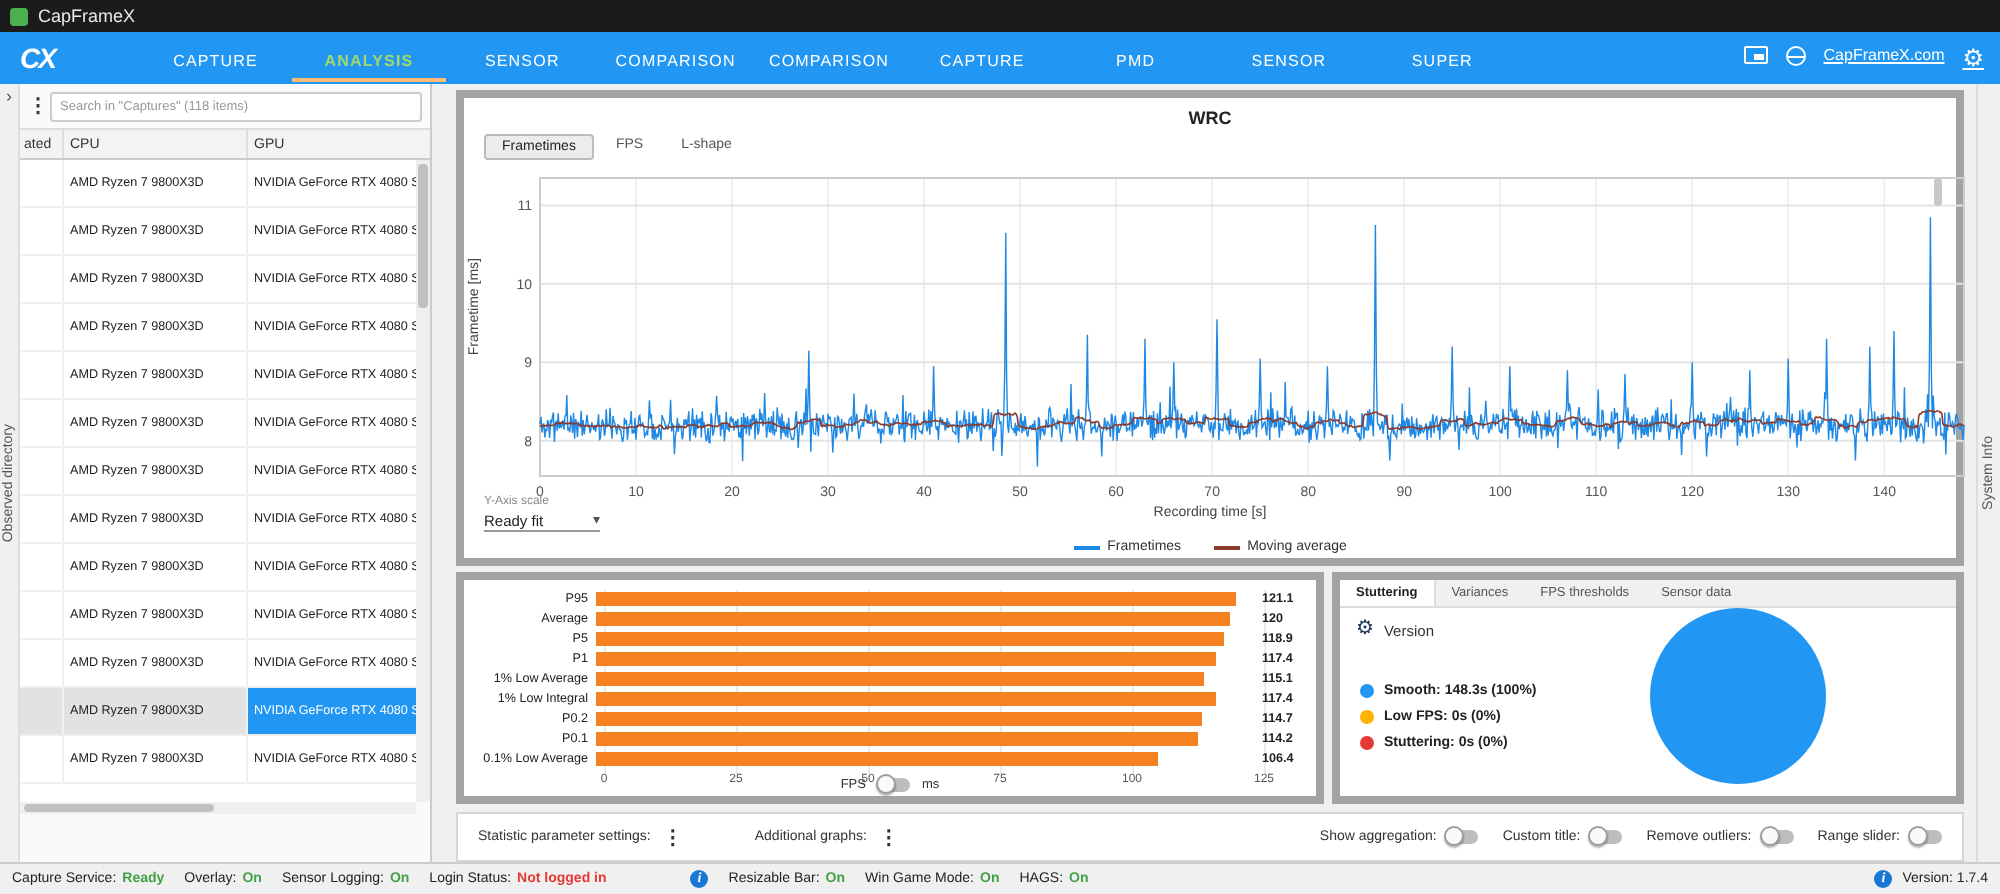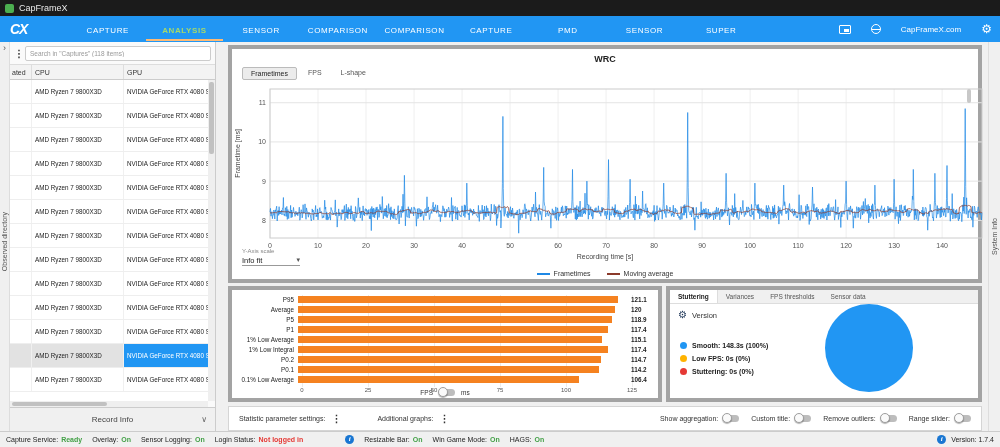--- a/index.html
+++ b/index.html
@@ -13,21 +13,21 @@
   .titlebar{position:absolute;top:0;left:0;width:100%;height:16px;background:#1b1b1b;display:flex;align-items:center;gap:5px;padding-left:5px;}
   .app-icon{width:9px;height:9px;background:#4CAF50;border-radius:2px;}
   .titlebar-text{color:#e8e8e8;font-size:9px;}
 
   
   .navbar{position:absolute;top:16px;left:0;width:100%;height:26px;background:#2196F3;display:flex;align-items:center;color:#fff;}
   .logo{font-size:14px;font-weight:bold;font-style:italic;margin-left:10px;letter-spacing:-1px;}
   .nav-tabs{display:flex;margin-left:42px;width:690px;}
   .nav-tab{flex:1;text-align:center;font-size:8px;letter-spacing:.6px;padding:8px 0 6px;color:#fff;}
   .nav-tab.active{color:#A5D86A;font-weight:bold;border-bottom:2px solid #fdba74;padding-bottom:4px;}
-  .nav-right{margin-left:auto;margin-right:8px;display:flex;align-items:center;gap:20px;}
+  .nav-right{margin-left:auto;margin-right:8px;display:flex;gap:9px;text-decoration:underline;}
   .overlay-icon{width:12px;height:9px;border:1px solid #fff;border-radius:1px;position:relative;}
   .overlay-icon::after{content:"";position:absolute;right:1px;bottom:1px;width:5px;height:3px;background:#fff;}
   .globe-icon{width:10px;height:10px;border:1px solid #fff;border-radius:50%;position:relative;}
   .globe-icon::after{content:"";position:absolute;left:0;right:0;top:4px;border-top:1px solid #fff;}
   .site-link{font-size:8px;color:#fff;text-decoration:none;}
   .gear{font-size:12px;color:#fff;line-height:1;}
 
   
   .content{position:absolute;top:42px;left:0;width:1000px;height:389px;}
 
@@ -237,24 +237,20 @@
             <div class="cell-cpu">AMD Ryzen 7 9800X3D</div>
             <div class="cell-gpu">NVIDIA GeForce RTX 4080 SUPER</div>
           </div>
         </div>
       <div class="vscroll">
           <div class="thumb"></div>
         </div>
       <div class="hscroll">
           <div class="thumb"></div>
         </div>
-      <div class="record-info">
-        <span>Record Info</span>
-        <span class="chev">∨</span>
-      </div>
     </div>
 
     <div class="main">
 
       <div class="card chart-card">
         <div class="chart-title">WRC</div>
         <div class="chart-tabs">
             <div class="chart-tab active">Frametimes</div>
             <div class="chart-tab">FPS</div>
             <div class="chart-tab">L-shape</div>
@@ -301,21 +297,21 @@
             <text x="650.1402562373567" y="163" text-anchor="middle" font-size="7" fill="#555">130</text>
             <text x="698.1510451786918" y="163" text-anchor="middle" font-size="7" fill="#555">140</text>
             <polyline points="26.0,127.1 26.5,123.4 27.0,131.2 27.4,128.2 27.9,126.7 28.4,133.7 28.9,129.7 29.4,130.1 29.8,125.0 30.3,126.7 30.8,134.0 31.3,124.9 31.8,126.7 32.2,123.5 32.7,121.2 33.2,136.0 33.7,127.3 34.2,125.3 34.6,130.4 35.1,121.7 35.6,129.2 36.1,126.1 36.6,128.9 37.0,127.5 37.5,125.1 38.0,129.9 38.5,123.0 39.0,122.8 39.4,112.5 39.9,130.2 40.4,129.2 40.9,131.1 41.4,122.7 41.8,125.6 42.3,131.5 42.8,121.4 43.3,134.4 43.8,124.5 44.2,126.2 44.7,133.6 45.2,126.4 45.7,127.2 46.2,128.1 46.6,120.4 47.1,132.8 47.6,125.0 48.1,132.2 48.6,127.8 49.0,126.7 49.5,122.4 50.0,127.2 50.5,127.6 51.0,131.4 51.4,130.0 51.9,126.2 52.4,127.9 52.9,129.9 53.4,127.5 53.8,130.8 54.3,127.6 54.8,127.4 55.3,122.2 55.8,135.2 56.2,133.8 56.7,127.7 57.2,124.7 57.7,126.7 58.2,132.9 58.6,131.0 59.1,119.7 59.6,128.2 60.1,127.3 60.6,127.4 61.0,118.9 61.5,128.5 62.0,134.3 62.5,122.9 63.0,126.0 63.4,126.5 63.9,129.2 64.4,132.2 64.9,127.1 65.4,128.3 65.8,129.7 66.3,129.6 66.8,133.5 67.3,135.9 67.8,133.4 68.2,123.9 68.7,127.0 69.2,125.1 69.7,134.9 70.2,129.6 70.7,127.1 71.1,126.6 71.6,120.5 72.1,131.8 72.6,129.8 73.1,131.7 73.5,123.9 74.0,134.9 74.5,127.9 75.0,128.1 75.5,123.1 75.9,122.6 76.4,128.1 76.9,127.5 77.4,126.5 77.9,128.8 78.3,133.2 78.8,132.2 79.3,130.8 79.8,132.7 80.3,124.5 80.7,115.2 81.2,124.3 81.7,122.0 82.2,134.5 82.7,126.9 83.1,135.1 83.6,129.7 84.1,134.7 84.6,132.4 85.1,133.1 85.5,128.6 86.0,131.3 86.5,135.1 87.0,122.5 87.5,124.4 87.9,124.9 88.4,126.6 88.9,129.1 89.4,128.1 89.9,129.8 90.3,127.2 90.8,126.0 91.3,114.9 91.8,130.8 92.3,127.2 92.7,127.9 93.2,142.1 93.7,133.5 94.2,130.2 94.7,123.9 95.1,131.0 95.6,127.4 96.1,128.4 96.6,128.9 97.1,134.6 97.5,133.3 98.0,124.7 98.5,127.5 99.0,124.6 99.5,128.1 99.9,125.4 100.4,120.6 100.9,135.5 101.4,130.2 101.9,125.7 102.3,119.1 102.8,132.7 103.3,124.6 103.8,133.8 104.3,122.4 104.7,129.5 105.2,124.6 105.7,126.6 106.2,123.8 106.7,133.8 107.1,120.7 107.6,128.7 108.1,126.2 108.6,131.7 109.1,135.3 109.5,134.7 110.0,129.0 110.5,136.2 111.0,136.4 111.5,121.5 111.9,124.0 112.4,132.8 112.9,130.5 113.4,127.6 113.9,121.9 114.3,112.9 114.8,122.5 115.3,126.8 115.8,122.4 116.3,133.1 116.7,126.9 117.2,129.5 117.7,126.3 118.2,135.6 118.7,129.4 119.1,120.9 119.6,129.8 120.1,127.8 120.6,130.8 121.1,124.3 121.5,123.6 122.0,126.1 122.5,124.2 123.0,130.3 123.5,126.6 123.9,125.3 124.4,129.1 124.9,124.4 125.4,133.7 125.9,131.2 126.3,134.1 126.8,123.5 127.3,145.6 127.8,121.5 128.3,129.5 128.7,123.8 129.2,132.1 129.7,123.1 130.2,126.6 130.7,132.8 131.1,124.5 131.6,129.6 132.1,122.4 132.6,125.6 133.1,121.9 133.5,134.7 134.0,124.1 134.5,125.6 135.0,132.4 135.5,130.2 135.9,119.4 136.4,124.9 136.9,121.7 137.4,128.1 137.9,126.2 138.3,111.5 138.8,124.5 139.3,133.8 139.8,128.5 140.3,123.7 140.7,130.8 141.2,131.0 141.7,123.2 142.2,131.8 142.7,120.5 143.1,132.8 143.6,130.1 144.1,130.4 144.6,118.7 145.1,124.4 145.5,127.6 146.0,123.3 146.5,134.6 147.0,121.8 147.5,131.5 147.9,125.7 148.4,131.3 148.9,133.3 149.4,126.6 149.9,133.9 150.3,123.9 150.8,130.0 151.3,132.3 151.8,134.6 152.3,134.3 152.7,134.6 153.2,132.8 153.7,124.0 154.2,120.6 154.7,131.0 155.1,139.0 155.6,130.0 156.1,126.2 156.6,124.5 157.1,132.6 157.5,130.0 158.0,121.3 158.5,127.6 159.0,109.2 159.5,127.2 160.0,116.3 160.4,90.3 160.9,118.2 161.4,140.9 161.9,124.9 162.4,125.0 162.8,131.7 163.3,131.8 163.8,132.2 164.3,121.7 164.8,128.7 165.2,133.1 165.7,124.1 166.2,124.3 166.7,128.5 167.2,125.1 167.6,122.4 168.1,126.9 168.6,127.1 169.1,126.8 169.6,130.9 170.0,121.9 170.5,124.3 171.0,123.6 171.5,126.7 172.0,131.6 172.4,141.2 172.9,130.9 173.4,123.7 173.9,133.7 174.4,132.8 174.8,123.2 175.3,123.7 175.8,128.0 176.3,131.9 176.8,124.4 177.2,131.4 177.7,127.9 178.2,125.9 178.7,129.4 179.2,131.2 179.6,135.3 180.1,130.0 180.6,124.7 181.1,124.3 181.6,123.6 182.0,130.9 182.5,125.5 183.0,111.8 183.5,128.0 184.0,125.3 184.4,121.9 184.9,128.2 185.4,134.5 185.9,132.6 186.4,128.1 186.8,128.2 187.3,126.0 187.8,128.5 188.3,122.5 188.8,119.6 189.2,117.2 189.7,126.8 190.2,122.1 190.7,126.0 191.2,122.7 191.6,119.7 192.1,124.7 192.6,128.1 193.1,127.7 193.6,120.2 194.0,126.2 194.5,125.7 195.0,131.8 195.5,129.6 196.0,129.8 196.4,136.7 196.9,129.4 197.4,130.8 197.9,131.7 198.4,124.9 198.8,120.8 199.3,122.1 199.8,126.2 200.3,123.7 200.8,132.2 201.2,126.4 201.7,132.1 202.2,131.3 202.7,124.2 203.2,126.8 203.6,126.2 204.1,124.6 204.6,122.1 205.1,124.4 205.6,132.4 206.0,128.4 206.5,127.5 207.0,129.5 207.5,112.5 208.0,134.5 208.4,136.1 208.9,120.5 209.4,128.6 209.9,125.1 210.4,122.3 210.8,122.4 211.3,121.3 211.8,134.2 212.3,127.4 212.8,129.4 213.2,122.4 213.7,135.0 214.2,125.9 214.7,125.4 215.2,128.0 215.6,130.5 216.1,131.0 216.6,130.6 217.1,132.1 217.6,127.5 218.0,120.8 218.5,126.8 219.0,125.7 219.5,130.7 220.0,128.6 220.4,119.8 220.9,132.4 221.4,120.5 221.9,128.5 222.4,118.7 222.8,98.1 223.3,120.2 223.8,128.0 224.3,130.0 224.8,128.0 225.2,134.9 225.7,126.2 226.2,123.5 226.7,127.5 227.2,124.6 227.6,127.6 228.1,126.1 228.6,130.3 229.1,128.5 229.6,124.0 230.0,129.0 230.5,126.3 231.0,127.4 231.5,127.7 232.0,127.6 232.4,130.6 232.9,130.9 233.4,131.4 233.9,132.5 234.4,120.4 234.8,128.5 235.3,136.4 235.8,125.7 236.3,125.6 236.8,128.5 237.2,128.0 237.7,125.5 238.2,120.1 238.7,128.3 239.2,124.7 239.6,134.6 240.1,133.5 240.6,121.0 241.1,130.7 241.6,126.7 242.0,132.0 242.5,120.7 243.0,129.2 243.5,123.3 244.0,123.2 244.4,130.8 244.9,126.0 245.4,128.0 245.9,128.7 246.4,135.6 246.8,132.5 247.3,119.1 247.8,127.9 248.3,129.0 248.8,128.0 249.3,126.5 249.7,126.3 250.2,119.5 250.7,129.5 251.2,129.1 251.7,121.2 252.1,126.3 252.6,140.5 253.1,129.1 253.6,133.4 254.1,131.1 254.5,122.4 255.0,119.7 255.5,124.5 256.0,127.2 256.5,125.6 256.9,143.0 257.4,133.1 257.9,121.7 258.4,98.7 258.9,31.4 259.3,103.5 259.8,127.6 260.3,131.3 260.8,122.5 261.3,123.1 261.7,128.7 262.2,129.6 262.7,129.4 263.2,131.6 263.7,126.4 264.1,133.0 264.6,127.7 265.1,129.9 265.6,130.4 266.1,124.2 266.5,121.7 267.0,131.6 267.5,125.3 268.0,130.7 268.5,123.0 268.9,126.3 269.4,131.8 269.9,133.3 270.4,129.4 270.9,128.0 271.3,127.9 271.8,130.1 272.3,126.9 272.8,129.7 273.3,125.2 273.7,129.3 274.2,130.9 274.7,148.2 275.2,124.0 275.7,124.4 276.1,134.8 276.6,129.4 277.1,130.3 277.6,128.7 278.1,132.7 278.5,131.6 279.0,124.8 279.5,127.6 280.0,129.0 280.5,119.5 280.9,118.8 281.4,121.5 281.9,133.7 282.4,123.9 282.9,125.1 283.3,127.1 283.8,128.3 284.3,129.8 284.8,124.8 285.3,126.3 285.7,127.2 286.2,132.4 286.7,136.0 287.2,132.0 287.7,126.2 288.1,122.0 288.6,126.5 289.1,124.2 289.6,119.2 290.1,127.1 290.5,127.2 291.0,131.8 291.5,107.0 292.0,128.4 292.5,122.4 292.9,123.9 293.4,127.9 293.9,130.9 294.4,135.4 294.9,125.0 295.3,119.6 295.8,128.0 296.3,129.5 296.8,126.1 297.3,131.0 297.7,135.1 298.2,127.8 298.7,126.8 299.2,114.0 299.7,82.4 300.1,116.2 300.6,120.3 301.1,121.3 301.6,131.8 302.1,129.5 302.5,128.7 303.0,129.1 303.5,126.2 304.0,130.9 304.5,130.8 304.9,128.9 305.4,127.2 305.9,128.5 306.4,132.2 306.9,143.2 307.3,131.4 307.8,130.1 308.3,123.8 308.8,127.8 309.3,130.3 309.7,125.5 310.2,126.8 310.7,127.9 311.2,133.5 311.7,121.9 312.1,122.9 312.6,135.3 313.1,126.8 313.6,122.8 314.1,126.4 314.5,135.5 315.0,127.8 315.5,131.4 316.0,129.8 316.5,128.2 316.9,126.6 317.4,122.2 317.9,127.8 318.4,120.8 318.9,123.1 319.3,130.8 319.8,129.2 320.3,129.3 320.8,130.0 321.3,120.9 321.7,124.9 322.2,133.2 322.7,121.0 323.2,129.9 323.7,128.0 324.1,129.2 324.6,123.8 325.1,128.5 325.6,124.0 326.1,123.5 326.5,124.3 327.0,128.3 327.5,125.3 328.0,114.6 328.5,84.4 328.9,116.7 329.4,125.4 329.9,127.5 330.4,125.0 330.9,122.5 331.3,134.0 331.8,122.6 332.3,135.1 332.8,120.5 333.3,133.9 333.7,129.0 334.2,132.0 334.7,121.6 335.2,131.6 335.7,124.6 336.1,116.1 336.6,131.6 337.1,124.8 337.6,128.4 338.1,131.9 338.6,128.9 339.0,122.6 339.5,128.8 340.0,125.4 340.5,128.1 341.0,108.2 341.4,129.2 341.9,125.6 342.4,118.1 342.9,96.1 343.4,119.7 343.8,119.0 344.3,134.2 344.8,119.8 345.3,130.0 345.8,128.1 346.2,126.4 346.7,121.7 347.2,127.8 347.7,131.3 348.2,124.3 348.6,134.1 349.1,132.9 349.6,125.6 350.1,125.3 350.6,127.1 351.0,123.5 351.5,127.0 352.0,122.6 352.5,124.5 353.0,127.9 353.4,127.1 353.9,126.2 354.4,120.8 354.9,127.7 355.4,128.6 355.8,126.6 356.3,127.5 356.8,131.2 357.3,125.4 357.8,122.3 358.2,127.6 358.7,122.6 359.2,123.4 359.7,124.3 360.2,125.4 360.6,129.5 361.1,130.6 361.6,126.1 362.1,129.3 362.6,133.9 363.0,126.1 363.5,129.6 364.0,111.6 364.5,74.6 365.0,114.3 365.4,135.1 365.9,126.7 366.4,129.9 366.9,130.2 367.4,130.4 367.8,125.7 368.3,121.7 368.8,124.8 369.3,129.1 369.8,130.2 370.2,122.9 370.7,132.2 371.2,119.5 371.7,129.9 372.2,125.2 372.6,128.3 373.1,125.7 373.6,124.9 374.1,131.7 374.6,126.3 375.0,125.7 375.5,132.2 376.0,134.8 376.5,126.5 377.0,127.8 377.4,129.2 377.9,132.7 378.4,131.2 378.9,131.6 379.4,129.7 379.8,132.2 380.3,124.6 380.8,131.9 381.3,126.0 381.8,122.4 382.2,129.5 382.7,129.1 383.2,127.4 383.7,120.0 384.2,133.7 384.6,125.8 385.1,126.7 385.6,117.5 386.1,94.2 386.6,119.2 387.0,128.9 387.5,128.0 388.0,126.4 388.5,125.9 389.0,130.7 389.4,132.8 389.9,119.7 390.4,124.4 390.9,135.1 391.4,111.1 391.8,128.7 392.3,119.2 392.8,124.7 393.3,129.1 393.8,124.6 394.2,128.6 394.7,120.3 395.2,125.9 395.7,133.9 396.2,123.5 396.6,127.5 397.1,130.5 397.6,124.3 398.1,127.7 398.6,106.0 399.0,123.3 399.5,123.8 400.0,123.8 400.5,127.3 401.0,127.0 401.4,119.6 401.9,118.7 402.4,128.0 402.9,129.2 403.4,122.8 403.8,132.8 404.3,131.8 404.8,129.4 405.3,132.1 405.8,132.3 406.2,127.5 406.7,128.5 407.2,131.7 407.7,130.8 408.2,127.1 408.6,129.1 409.1,125.7 409.6,130.1 410.1,120.3 410.6,136.4 411.0,127.2 411.5,135.0 412.0,126.3 412.5,129.4 413.0,120.6 413.4,128.0 413.9,130.6 414.4,135.0 414.9,131.7 415.4,125.3 415.8,122.7 416.3,125.8 416.8,124.4 417.3,127.1 417.8,125.9 418.2,134.2 418.7,127.2 419.2,118.7 419.7,98.1 420.2,120.2 420.6,128.4 421.1,125.6 421.6,130.2 422.1,132.5 422.6,120.3 423.0,121.0 423.5,124.8 424.0,128.2 424.5,127.4 425.0,128.2 425.4,127.6 425.9,122.0 426.4,123.9 426.9,126.6 427.4,131.3 427.9,128.5 428.3,130.2 428.8,126.4 429.3,120.2 429.8,132.0 430.3,128.6 430.7,128.5 431.2,123.0 431.7,127.3 432.2,124.6 432.7,125.2 433.1,125.2 433.6,130.9 434.1,129.6 434.6,132.3 435.1,133.2 435.5,131.4 436.0,134.9 436.5,134.2 437.0,121.5 437.5,125.7 437.9,134.3 438.4,128.4 438.9,129.7 439.4,130.1 439.9,120.4 440.3,130.2 440.8,119.5 441.3,127.8 441.8,122.3 442.3,128.2 442.7,133.2 443.2,97.5 443.7,27.5 444.2,102.5 444.7,125.6 445.1,127.5 445.6,127.4 446.1,130.0 446.6,127.9 447.1,125.6 447.5,132.0 448.0,128.1 448.5,122.4 449.0,127.5 449.5,122.3 449.9,134.6 450.4,132.8 450.9,145.2 451.4,131.9 451.9,130.6 452.3,122.3 452.8,132.1 453.3,131.0 453.8,132.8 454.3,133.9 454.7,130.0 455.2,127.7 455.7,127.1 456.2,127.7 456.7,132.2 457.1,116.8 457.6,130.2 458.1,125.1 458.6,130.3 459.1,125.5 459.5,123.8 460.0,129.1 460.5,124.4 461.0,131.7 461.5,133.4 461.9,123.2 462.4,132.2 462.9,126.8 463.4,134.2 463.9,132.6 464.3,124.0 464.8,129.0 465.3,133.2 465.8,127.2 466.3,132.0 466.7,127.6 467.2,130.3 467.7,131.1 468.2,130.0 468.7,128.0 469.1,126.7 469.6,135.0 470.1,128.3 470.6,129.9 471.1,125.6 471.5,133.9 472.0,126.2 472.5,122.1 473.0,131.6 473.5,126.2 473.9,124.7 474.4,122.9 474.9,130.2 475.4,127.3 475.9,134.9 476.3,126.5 476.8,124.0 477.3,125.1 477.8,132.1 478.3,124.5 478.7,130.8 479.2,126.8 479.7,129.6 480.2,127.8 480.7,123.9 481.1,128.2 481.6,115.7 482.1,88.3 482.6,117.7 483.1,126.0 483.5,130.9 484.0,126.6 484.5,122.8 485.0,129.3 485.5,140.0 485.9,129.5 486.4,127.6 486.9,128.2 487.4,127.4 487.9,130.4 488.3,120.4 488.8,125.1 489.3,131.9 489.8,123.2 490.3,129.6 490.7,108.6 491.2,128.1 491.7,122.4 492.2,126.2 492.7,132.5 493.1,126.2 493.6,131.5 494.1,134.0 494.6,134.6 495.1,134.4 495.5,127.5 496.0,127.7 496.5,122.1 497.0,125.3 497.5,129.5 497.9,126.2 498.4,123.5 498.9,115.4 499.4,125.2 499.9,127.0 500.3,131.6 500.8,130.3 501.3,126.9 501.8,129.7 502.3,126.1 502.7,121.9 503.2,127.0 503.7,127.7 504.2,121.9 504.7,123.7 505.1,123.1 505.6,130.1 506.1,131.1 506.6,130.0 507.1,131.8 507.5,119.4 508.0,125.8 508.5,129.8 509.0,127.6 509.5,126.1 509.9,134.6 510.4,118.7 510.9,98.1 511.4,120.2 511.9,119.7 512.3,123.2 512.8,123.5 513.3,119.9 513.8,127.8 514.3,119.3 514.7,128.6 515.2,122.8 515.7,133.8 516.2,127.9 516.7,127.5 517.2,123.3 517.6,128.9 518.1,131.6 518.6,126.6 519.1,124.6 519.6,131.0 520.0,130.5 520.5,126.6 521.0,129.8 521.5,132.1 522.0,123.9 522.4,120.4 522.9,132.1 523.4,123.1 523.9,134.2 524.4,120.4 524.8,122.7 525.3,122.7 525.8,125.0 526.3,128.7 526.8,134.6 527.2,127.6 527.7,128.9 528.2,130.0 528.7,121.3 529.2,133.3 529.6,123.3 530.1,132.7 530.6,119.9 531.1,131.1 531.6,128.8 532.0,131.5 532.5,132.9 533.0,130.1 533.5,130.0 534.0,127.2 534.4,121.2 534.9,139.1 535.4,128.2 535.9,122.5 536.4,128.5 536.8,125.9 537.3,125.2 537.8,130.5 538.3,125.8 538.8,121.2 539.2,119.3 539.7,100.1 540.2,120.7 540.7,116.7 541.2,119.6 541.6,127.8 542.1,129.0 542.6,125.8 543.1,127.7 543.6,125.5 544.0,123.9 544.5,134.9 545.0,122.2 545.5,118.5 546.0,124.0 546.4,126.4 546.9,127.0 547.4,124.6 547.9,124.5 548.4,123.8 548.8,129.0 549.3,129.1 549.8,131.2 550.3,124.2 550.8,129.9 551.2,126.4 551.7,126.6 552.2,132.7 552.7,132.3 553.2,130.9 553.6,133.0 554.1,129.1 554.6,125.5 555.1,109.7 555.6,129.3 556.0,135.4 556.5,132.7 557.0,120.2 557.5,120.7 558.0,129.9 558.4,128.1 558.9,133.5 559.4,127.5 559.9,130.1 560.4,129.4 560.8,127.4 561.3,130.2 561.8,120.8 562.3,130.1 562.8,131.6 563.2,119.0 563.7,124.6 564.2,121.7 564.7,121.7 565.2,139.5 565.6,126.6 566.1,136.1 566.6,135.0 567.1,133.9 567.6,125.2 568.0,119.9 568.5,102.0 569.0,121.1 569.5,125.8 570.0,118.8 570.4,127.4 570.9,127.4 571.4,126.8 571.9,123.3 572.4,132.1 572.8,122.2 573.3,127.3 573.8,134.8 574.3,124.0 574.8,126.3 575.2,130.0 575.7,127.4 576.2,126.6 576.7,134.1 577.2,124.3 577.6,131.4 578.1,132.6 578.6,123.5 579.1,132.5 579.6,124.7 580.0,133.5 580.5,127.6 581.0,125.9 581.5,131.1 582.0,123.7 582.4,122.8 582.9,135.0 583.4,125.1 583.9,119.9 584.4,130.9 584.8,118.6 585.3,127.4 585.8,130.8 586.3,130.5 586.8,123.3 587.2,122.3 587.7,123.3 588.2,126.7 588.7,125.1 589.2,121.8 589.6,121.8 590.1,129.3 590.6,135.1 591.1,131.0 591.6,114.6 592.0,129.7 592.5,127.1 593.0,129.4 593.5,127.3 594.0,121.9 594.4,134.5 594.9,129.8 595.4,127.5 595.9,129.6 596.4,132.4 596.8,142.5 597.3,127.1 597.8,131.9 598.3,128.3 598.8,129.0 599.2,125.9 599.7,127.9 600.2,129.4 600.7,127.1 601.2,118.8 601.6,118.1 602.1,96.1 602.6,119.7 603.1,131.8 603.6,134.7 604.0,124.4 604.5,126.0 605.0,122.3 605.5,125.5 606.0,129.6 606.5,120.9 606.9,124.1 607.4,124.6 607.9,127.1 608.4,123.8 608.9,132.2 609.3,143.2 609.8,131.4 610.3,132.5 610.8,126.7 611.3,129.6 611.7,133.2 612.2,129.1 612.7,121.7 613.2,124.1 613.7,124.1 614.1,132.6 614.6,122.2 615.1,125.7 615.6,123.6 616.1,122.6 616.5,134.2 617.0,129.4 617.5,125.1 618.0,120.5 618.5,129.9 618.9,125.8 619.4,116.5 619.9,128.5 620.4,123.6 620.9,119.3 621.3,113.5 621.8,126.5 622.3,125.4 622.8,120.3 623.3,128.4 623.7,124.5 624.2,119.4 624.7,137.9 625.2,121.0 625.7,131.3 626.1,133.1 626.6,127.5 627.1,131.5 627.6,120.6 628.1,127.7 628.5,118.8 629.0,131.9 629.5,134.1 630.0,119.5 630.5,119.3 630.9,100.1 631.4,120.7 631.9,129.0 632.4,133.4 632.9,127.6 633.3,123.9 633.8,124.1 634.3,126.1 634.8,127.6 635.3,131.8 635.7,126.6 636.2,126.3 636.7,123.9 637.2,123.0 637.7,120.7 638.1,130.6 638.6,129.5 639.1,126.5 639.6,124.2 640.1,127.9 640.5,122.7 641.0,131.8 641.5,127.2 642.0,126.4 642.5,131.1 642.9,130.6 643.4,125.6 643.9,121.1 644.4,123.2 644.9,130.1 645.3,122.7 645.8,125.3 646.3,128.1 646.8,122.5 647.3,126.8 647.7,126.8 648.2,124.7 648.7,126.8 649.2,127.7 649.7,117.5 650.1,94.2 650.6,119.2 651.1,134.2 651.6,126.8 652.1,121.8 652.5,128.3 653.0,131.4 653.5,127.1 654.0,129.4 654.5,138.7 654.9,127.0 655.4,132.5 655.9,120.1 656.4,135.5 656.9,129.5 657.3,119.7 657.8,124.5 658.3,127.6 658.8,125.0 659.3,130.6 659.7,129.3 660.2,121.1 660.7,125.0 661.2,120.4 661.7,126.8 662.1,124.1 662.6,130.9 663.1,126.8 663.6,124.7 664.1,132.2 664.5,129.6 665.0,125.2 665.5,131.3 666.0,126.7 666.5,127.9 666.9,125.5 667.4,126.3 667.9,123.7 668.4,111.0 668.9,114.6 669.3,84.4 669.8,116.7 670.3,134.9 670.8,124.3 671.3,130.3 671.7,123.8 672.2,134.3 672.7,129.2 673.2,124.6 673.7,127.8 674.1,135.7 674.6,134.4 675.1,126.5 675.6,129.5 676.1,127.0 676.5,127.3 677.0,127.9 677.5,127.3 678.0,125.0 678.5,130.7 678.9,122.0 679.4,131.3 679.9,126.4 680.4,130.2 680.9,125.9 681.3,122.5 681.8,122.6 682.3,124.2 682.8,131.9 683.3,132.8 683.7,145.2 684.2,131.9 684.7,126.8 685.2,131.3 685.7,127.6 686.1,119.3 686.6,125.0 687.1,127.0 687.6,125.3 688.1,127.2 688.5,132.8 689.0,132.1 689.5,135.8 690.0,125.1 690.5,115.7 690.9,88.3 691.4,117.7 691.9,121.7 692.4,133.1 692.9,129.4 693.3,120.6 693.8,129.2 694.3,127.8 694.8,123.1 695.3,124.3 695.8,128.1 696.2,132.7 696.7,122.4 697.2,132.0 697.7,121.8 698.2,127.4 698.6,125.4 699.1,127.5 699.6,130.6 700.1,123.4 700.6,127.3 701.0,124.8 701.5,132.1 702.0,131.6 702.5,113.4 703.0,80.5 703.4,115.7 703.9,128.1 704.4,127.5 704.9,121.0 705.4,121.6 705.8,125.4 706.3,136.2 706.8,125.3 707.3,125.9 707.8,129.7 708.2,108.6 708.7,134.0 709.2,133.1 709.7,123.8 710.2,127.4 710.6,129.4 711.1,133.5 711.6,125.4 712.1,132.8 712.6,124.4 713.0,127.1 713.5,130.3 714.0,134.1 714.5,135.8 715.0,127.4 715.4,134.2 715.9,128.0 716.4,127.0 716.9,127.9 717.4,129.1 717.8,136.7 718.3,129.5 718.8,119.8 719.3,126.1 719.8,112.1 720.2,128.5 720.7,96.3 721.2,23.6 721.7,101.5 722.2,129.3 722.6,112.8 723.1,123.2 723.6,125.6 724.1,133.0 724.6,125.7 725.0,127.5 725.5,126.8 726.0,123.9 726.5,132.9 727.0,131.8 727.4,132.2 727.9,134.8 728.4,121.3 728.9,142.2 729.4,127.2 729.8,130.3 730.3,121.1 730.8,122.8 731.3,128.1 731.8,127.9 732.2,126.0 732.7,127.2 733.2,132.4 733.7,124.0 734.2,121.8 734.6,123.7 735.1,125.7 735.6,129.2 736.1,129.5 736.6,127.8 737.0,129.5 737.5,135.0 738.0,127.5" fill="none" stroke="#1E88E5" stroke-width="0.7"></polyline>
             <polyline points="26.0,128.3 26.5,127.9 27.0,127.5 27.4,128.0 27.9,128.0 28.4,127.8 28.9,128.0 29.4,127.6 29.8,127.7 30.3,127.6 30.8,127.7 31.3,127.7 31.8,127.6 32.2,127.7 32.7,127.7 33.2,127.3 33.7,126.7 34.2,126.9 34.6,126.7 35.1,126.7 35.6,126.4 36.1,126.5 36.6,126.6 37.0,126.1 37.5,126.5 38.0,126.4 38.5,126.5 39.0,127.0 39.4,126.7 39.9,126.7 40.4,126.8 40.9,126.4 41.4,126.8 41.8,126.6 42.3,126.9 42.8,126.8 43.3,126.8 43.8,126.7 44.2,126.6 44.7,126.8 45.2,127.1 45.7,127.8 46.2,127.7 46.6,127.6 47.1,127.6 47.6,127.8 48.1,128.0 48.6,127.8 49.0,128.1 49.5,127.6 50.0,128.0 50.5,128.3 51.0,128.1 51.4,128.0 51.9,128.0 52.4,128.2 52.9,128.6 53.4,128.1 53.8,128.2 54.3,128.0 54.8,128.0 55.3,127.7 55.8,127.9 56.2,128.2 56.7,128.0 57.2,127.8 57.7,127.6 58.2,127.8 58.6,127.9 59.1,127.8 59.6,127.9 60.1,127.8 60.6,127.9 61.0,128.1 61.5,128.7 62.0,128.6 62.5,128.2 63.0,128.2 63.4,128.2 63.9,128.5 64.4,128.4 64.9,128.2 65.4,128.5 65.8,128.2 66.3,128.4 66.8,128.5 67.3,129.0 67.8,128.8 68.2,128.8 68.7,129.0 69.2,129.1 69.7,129.0 70.2,128.7 70.7,128.6 71.1,128.6 71.6,128.5 72.1,128.5 72.6,128.6 73.1,128.6 73.5,128.4 74.0,128.3 74.5,128.4 75.0,127.9 75.5,127.8 75.9,127.3 76.4,127.5 76.9,127.5 77.4,127.9 77.9,128.2 78.3,128.3 78.8,128.4 79.3,128.5 79.8,128.7 80.3,128.5 80.7,128.8 81.2,128.6 81.7,128.7 82.2,128.8 82.7,128.7 83.1,128.8 83.6,128.8 84.1,128.9 84.6,128.6 85.1,128.4 85.5,127.7 86.0,127.7 86.5,127.8 87.0,128.3 87.5,129.0 87.9,129.5 88.4,129.3 88.9,129.2 89.4,129.0 89.9,128.9 90.3,128.7 90.8,128.5 91.3,128.6 91.8,128.8 92.3,128.5 92.7,128.2 93.2,128.3 93.7,128.4 94.2,128.5 94.7,128.2 95.1,128.5 95.6,128.6 96.1,128.4 96.6,128.1 97.1,128.3 97.5,128.7 98.0,128.8 98.5,128.6 99.0,128.7 99.5,128.0 99.9,127.7 100.4,127.5 100.9,127.9 101.4,127.5 101.9,127.5 102.3,127.4 102.8,127.5 103.3,127.6 103.8,127.6 104.3,127.8 104.7,128.1 105.2,128.6 105.7,128.3 106.2,128.3 106.7,128.8 107.1,128.6 107.6,128.5 108.1,128.3 108.6,128.1 109.1,127.7 109.5,127.8 110.0,127.3 110.5,127.7 111.0,127.6 111.5,127.8 111.9,127.8 112.4,128.3 112.9,128.1 113.4,128.1 113.9,128.2 114.3,128.2 114.8,128.2 115.3,127.7 115.8,127.3 116.3,127.2 116.7,126.7 117.2,126.5 117.7,126.7 118.2,126.7 118.7,126.6 119.1,126.3 119.6,126.6 120.1,126.9 120.6,127.8 121.1,127.8 121.5,128.6 122.0,128.5 122.5,128.4 123.0,128.3 123.5,128.4 123.9,128.2 124.4,127.9 124.9,128.0 125.4,128.2 125.9,128.2 126.3,127.9 126.8,127.7 127.3,127.6 127.8,128.1 128.3,128.0 128.7,128.1 129.2,128.1 129.7,128.3 130.2,128.1 130.7,127.9 131.1,127.8 131.6,127.6 132.1,127.4 132.6,126.4 133.1,126.5 133.5,126.0 134.0,126.3 134.5,126.1 135.0,126.3 135.5,126.3 135.9,126.3 136.4,126.5 136.9,126.0 137.4,126.4 137.9,126.4 138.3,126.7 138.8,126.4 139.3,126.5 139.8,126.2 140.3,126.2 140.7,126.6 141.2,126.1 141.7,126.2 142.2,126.4 142.7,126.7 143.1,127.2 143.6,127.1 144.1,127.4 144.6,127.9 145.1,128.1 145.5,128.1 146.0,128.3 146.5,128.7 147.0,128.9 147.5,129.0 147.9,129.0 148.4,128.5 148.9,129.0 149.4,129.2 149.9,129.2 150.3,129.0 150.8,129.3 151.3,129.6 151.8,129.7 152.3,129.6 152.7,129.3 153.2,128.8 153.7,128.7 154.2,128.3 154.7,126.6 155.1,126.0 155.6,126.6 156.1,126.3 156.6,126.3 157.1,126.4 157.5,126.3 158.0,126.2 158.5,125.7 159.0,125.5 159.5,125.5 160.0,125.5 160.4,125.7 160.9,125.6 161.4,125.0 161.9,124.7 162.4,124.7 162.8,124.8 163.3,124.6 163.8,124.6 164.3,124.7 164.8,124.5 165.2,125.1 165.7,125.1 166.2,125.7 166.7,127.7 167.2,128.3 167.6,127.6 168.1,127.9 168.6,128.2 169.1,127.9 169.6,127.6 170.0,127.4 170.5,127.8 171.0,127.6 171.5,127.6 172.0,127.7 172.4,127.8 172.9,127.8 173.4,128.1 173.9,128.6 174.4,128.7 174.8,128.6 175.3,128.5 175.8,128.2 176.3,128.6 176.8,128.6 177.2,128.1 177.7,128.2 178.2,127.9 178.7,127.2 179.2,127.1 179.6,127.5 180.1,127.4 180.6,127.3 181.1,127.5 181.6,127.6 182.0,127.6 182.5,127.2 183.0,127.0 183.5,126.4 184.0,126.4 184.4,126.2 184.9,126.1 185.4,125.8 185.9,125.1 186.4,124.9 186.8,125.1 187.3,125.2 187.8,125.1 188.3,124.9 188.8,124.9 189.2,125.7 189.7,125.8 190.2,125.9 190.7,126.5 191.2,126.6 191.6,126.4 192.1,126.4 192.6,126.3 193.1,126.0 193.6,125.8 194.0,125.7 194.5,125.8 195.0,126.3 195.5,126.6 196.0,126.9 196.4,127.2 196.9,127.2 197.4,127.3 197.9,127.6 198.4,127.6 198.8,127.3 199.3,127.2 199.8,127.7 200.3,127.8 200.8,127.8 201.2,127.7 201.7,127.1 202.2,127.2 202.7,127.2 203.2,126.9 203.6,126.8 204.1,126.5 204.6,126.4 205.1,126.5 205.6,126.4 206.0,126.8 206.5,126.9 207.0,126.8 207.5,126.6 208.0,126.8 208.4,126.5 208.9,126.6 209.4,126.6 209.9,126.8 210.4,127.1 210.8,127.4 211.3,127.7 211.8,127.5 212.3,127.2 212.8,127.2 213.2,127.0 213.7,127.8 214.2,127.5 214.7,126.9 215.2,127.4 215.6,127.0 216.1,127.2 216.6,127.0 217.1,126.1 217.6,126.0 218.0,125.8 218.5,125.9 219.0,125.8 219.5,126.3 220.0,126.0 220.4,125.9 220.9,125.9 221.4,125.8 221.9,125.7 222.4,125.5 222.8,125.5 223.3,125.3 223.8,125.2 224.3,125.5 224.8,125.5 225.2,125.6 225.7,125.5 226.2,125.4 226.7,125.8 227.2,125.8 227.6,126.2 228.1,126.4 228.6,126.4 229.1,127.7 229.6,128.3 230.0,128.2 230.5,128.0 231.0,128.1 231.5,127.8 232.0,127.8 232.4,127.6 232.9,127.7 233.4,127.7 233.9,127.9 234.4,128.2 234.8,127.9 235.3,127.9 235.8,128.1 236.3,128.2 236.8,128.0 237.2,128.0 237.7,127.9 238.2,127.7 238.7,127.7 239.2,127.5 239.6,127.4 240.1,127.2 240.6,127.8 241.1,128.0 241.6,127.3 242.0,127.4 242.5,127.5 243.0,127.5 243.5,127.4 244.0,127.5 244.4,127.4 244.9,127.5 245.4,127.7 245.9,127.1 246.4,126.8 246.8,127.6 247.3,127.6 247.8,127.8 248.3,127.8 248.8,127.9 249.3,127.5 249.7,127.5 250.2,127.7 250.7,127.5 251.2,128.2 251.7,128.4 252.1,128.1 252.6,126.6 253.1,122.6 253.6,121.9 254.1,121.9 254.5,122.0 255.0,121.8 255.5,121.7 256.0,121.7 256.5,122.2 256.9,122.1 257.4,122.3 257.9,122.5 258.4,122.7 258.9,122.2 259.3,122.2 259.8,122.1 260.3,121.8 260.8,121.8 261.3,122.3 261.7,122.3 262.2,122.5 262.7,122.4 263.2,121.7 263.7,121.7 264.1,122.1 264.6,123.3 265.1,127.2 265.6,128.2 266.1,128.3 266.5,128.1 267.0,128.4 267.5,128.5 268.0,128.5 268.5,128.6 268.9,129.3 269.4,129.0 269.9,128.9 270.4,129.0 270.9,129.1 271.3,129.1 271.8,129.0 272.3,129.4 272.8,129.7 273.3,129.5 273.7,129.6 274.2,129.5 274.7,129.4 275.2,129.1 275.7,128.6 276.1,128.7 276.6,128.4 277.1,128.3 277.6,128.3 278.1,128.2 278.5,128.3 279.0,128.1 279.5,128.2 280.0,128.1 280.5,128.2 280.9,127.7 281.4,128.0 281.9,128.1 282.4,127.6 282.9,127.4 283.3,127.2 283.8,126.8 284.3,126.6 284.8,126.4 285.3,126.7 285.7,125.9 286.2,125.8 286.7,126.0 287.2,126.2 287.7,126.4 288.1,126.3 288.6,126.8 289.1,126.8 289.6,126.5 290.1,126.5 290.5,126.4 291.0,126.5 291.5,126.7 292.0,127.0 292.5,126.8 292.9,126.4 293.4,125.7 293.9,124.0 294.4,123.7 294.9,123.5 295.3,123.4 295.8,123.9 296.3,124.0 296.8,124.1 297.3,123.9 297.7,124.7 298.2,124.8 298.7,125.1 299.2,125.3 299.7,125.3 300.1,125.2 300.6,125.1 301.1,125.8 301.6,126.3 302.1,126.4 302.5,126.1 303.0,126.2 303.5,126.2 304.0,125.8 304.5,125.8 304.9,125.8 305.4,126.6 305.9,128.2 306.4,128.4 306.9,129.0 307.3,129.2 307.8,128.9 308.3,128.8 308.8,129.0 309.3,129.0 309.7,129.2 310.2,129.2 310.7,129.0 311.2,128.9 311.7,128.7 312.1,128.7 312.6,128.3 313.1,127.5 313.6,127.4 314.1,127.4 314.5,127.6 315.0,127.7 315.5,127.3 316.0,127.3 316.5,127.6 316.9,127.3 317.4,127.1 317.9,127.4 318.4,127.6 318.9,127.2 319.3,127.2 319.8,127.3 320.3,127.2 320.8,126.7 321.3,126.8 321.7,126.5 322.2,125.9 322.7,124.1 323.2,123.8 323.7,123.9 324.1,123.9 324.6,124.0 325.1,124.0 325.6,124.1 326.1,123.9 326.5,124.1 327.0,123.7 327.5,124.3 328.0,124.4 328.5,124.4 328.9,124.4 329.4,124.5 329.9,124.3 330.4,123.8 330.9,124.1 331.3,124.0 331.8,124.1 332.3,124.5 332.8,124.7 333.3,124.4 333.7,124.6 334.2,125.0 334.7,126.7 335.2,126.4 335.7,126.5 336.1,126.5 336.6,126.2 337.1,125.1 337.6,124.6 338.1,124.4 338.6,124.4 339.0,124.4 339.5,124.2 340.0,124.2 340.5,123.9 341.0,123.9 341.4,123.8 341.9,124.1 342.4,124.4 342.9,124.5 343.4,124.8 343.8,124.7 344.3,124.4 344.8,124.4 345.3,124.4 345.8,124.3 346.2,124.2 346.7,124.1 347.2,124.9 347.7,124.8 348.2,124.8 348.6,124.9 349.1,126.2 349.6,126.5 350.1,126.8 350.6,126.6 351.0,127.0 351.5,126.8 352.0,126.6 352.5,126.7 353.0,126.7 353.4,126.5 353.9,126.2 354.4,126.3 354.9,126.1 355.4,126.0 355.8,126.0 356.3,126.2 356.8,126.5 357.3,126.6 357.8,126.7 358.2,126.2 358.7,124.2 359.2,123.7 359.7,124.0 360.2,124.0 360.6,124.4 361.1,124.5 361.6,124.6 362.1,124.5 362.6,124.3 363.0,124.0 363.5,124.2 364.0,124.5 364.5,124.3 365.0,124.7 365.4,124.5 365.9,124.8 366.4,124.8 366.9,124.7 367.4,124.5 367.8,124.5 368.3,124.6 368.8,124.3 369.3,124.3 369.8,124.4 370.2,125.3 370.7,127.4 371.2,127.9 371.7,127.7 372.2,127.9 372.6,128.0 373.1,128.0 373.6,128.0 374.1,128.2 374.6,128.4 375.0,128.6 375.5,128.5 376.0,128.2 376.5,128.5 377.0,128.3 377.4,128.7 377.9,128.3 378.4,128.6 378.9,128.5 379.4,128.5 379.8,128.2 380.3,126.7 380.8,126.5 381.3,126.6 381.8,126.4 382.2,126.1 382.7,126.1 383.2,126.2 383.7,126.3 384.2,125.8 384.6,125.5 385.1,125.7 385.6,124.9 386.1,124.8 386.6,124.6 387.0,124.3 387.5,124.4 388.0,124.5 388.5,124.5 389.0,124.1 389.4,124.0 389.9,124.6 390.4,124.2 390.9,124.3 391.4,124.4 391.8,124.7 392.3,126.0 392.8,125.5 393.3,125.3 393.8,125.1 394.2,125.0 394.7,125.1 395.2,124.9 395.7,124.4 396.2,124.3 396.6,124.5 397.1,124.2 397.6,124.7 398.1,124.9 398.6,125.4 399.0,125.6 399.5,125.7 400.0,126.0 400.5,126.0 401.0,126.3 401.4,126.5 401.9,126.4 402.4,126.5 402.9,126.6 403.4,126.4 403.8,126.6 404.3,126.3 404.8,127.6 405.3,127.7 405.8,128.2 406.2,128.3 406.7,128.3 407.2,128.1 407.7,128.4 408.2,128.9 408.6,129.2 409.1,129.3 409.6,129.4 410.1,129.0 410.6,128.7 411.0,128.5 411.5,128.3 412.0,128.1 412.5,128.4 413.0,128.3 413.4,127.8 413.9,126.5 414.4,126.2 414.9,126.2 415.4,126.2 415.8,126.2 416.3,126.7 416.8,126.0 417.3,125.8 417.8,125.4 418.2,125.4 418.7,125.3 419.2,125.7 419.7,125.6 420.2,125.3 420.6,124.8 421.1,124.6 421.6,124.9 422.1,125.1 422.6,125.3 423.0,125.4 423.5,125.1 424.0,125.3 424.5,125.1 425.0,125.2 425.4,125.3 425.9,126.5 426.4,126.7 426.9,126.5 427.4,126.5 427.9,126.6 428.3,126.4 428.8,126.9 429.3,127.4 429.8,127.7 430.3,127.9 430.7,128.2 431.2,128.0 431.7,127.9 432.2,128.4 432.7,128.6 433.1,128.7 433.6,128.6 434.1,128.3 434.6,128.3 435.1,128.0 435.5,128.3 436.0,128.0 436.5,127.9 437.0,128.1 437.5,127.1 437.9,123.1 438.4,122.2 438.9,122.2 439.4,122.3 439.9,122.2 440.3,122.2 440.8,122.0 441.3,121.7 441.8,121.8 442.3,121.5 442.7,121.0 443.2,121.3 443.7,121.1 444.2,121.1 444.7,121.3 445.1,121.9 445.6,122.0 446.1,122.4 446.6,122.1 447.1,122.6 447.5,122.7 448.0,123.1 448.5,123.4 449.0,123.2 449.5,124.5 449.9,128.4 450.4,129.4 450.9,129.7 451.4,129.3 451.9,129.4 452.3,129.2 452.8,129.3 453.3,129.3 453.8,129.0 454.3,129.0 454.7,129.1 455.2,129.2 455.7,129.7 456.2,129.2 456.7,129.2 457.1,128.5 457.6,128.6 458.1,128.6 458.6,128.7 459.1,128.6 459.5,128.7 460.0,128.5 460.5,128.4 461.0,128.3 461.5,128.4 461.9,128.5 462.4,128.6 462.9,128.5 463.4,128.9 463.9,129.1 464.3,129.2 464.8,129.2 465.3,129.2 465.8,129.6 466.3,129.5 466.7,129.4 467.2,129.4 467.7,129.1 468.2,129.1 468.7,128.8 469.1,128.9 469.6,128.6 470.1,128.7 470.6,128.8 471.1,128.6 471.5,128.3 472.0,128.5 472.5,128.2 473.0,128.3 473.5,128.2 473.9,128.1 474.4,128.0 474.9,127.9 475.4,127.9 475.9,127.2 476.3,125.6 476.8,125.1 477.3,125.1 477.8,125.0 478.3,125.0 478.7,125.0 479.2,124.9 479.7,125.5 480.2,125.7 480.7,125.9 481.1,125.8 481.6,125.8 482.1,125.6 482.6,125.4 483.1,125.4 483.5,125.7 484.0,125.3 484.5,125.5 485.0,124.6 485.5,124.7 485.9,124.4 486.4,124.3 486.9,124.7 487.4,124.6 487.9,125.2 488.3,127.1 488.8,127.7 489.3,128.1 489.8,127.9 490.3,128.0 490.7,127.9 491.2,127.8 491.7,127.4 492.2,127.2 492.7,127.1 493.1,126.6 493.6,126.5 494.1,126.3 494.6,126.8 495.1,127.0 495.5,126.8 496.0,127.0 496.5,126.9 497.0,127.4 497.5,127.4 497.9,127.6 498.4,127.4 498.9,127.1 499.4,127.0 499.9,126.9 500.3,126.8 500.8,126.6 501.3,126.5 501.8,126.2 502.3,126.1 502.7,126.4 503.2,126.5 503.7,126.4 504.2,126.7 504.7,126.5 505.1,125.8 505.6,125.6 506.1,125.3 506.6,125.0 507.1,124.7 507.5,124.4 508.0,124.3 508.5,124.1 509.0,124.3 509.5,124.2 509.9,124.4 510.4,124.7 510.9,124.8 511.4,124.8 511.9,124.8 512.3,124.8 512.8,124.7 513.3,124.4 513.8,124.8 514.3,125.0 514.7,124.9 515.2,125.0 515.7,125.2 516.2,124.8 516.7,124.9 517.2,126.2 517.6,126.3 518.1,126.9 518.6,126.8 519.1,126.8 519.6,126.9 520.0,126.8 520.5,127.2 521.0,127.4 521.5,127.6 522.0,127.4 522.4,127.5 522.9,127.2 523.4,127.6 523.9,127.4 524.4,127.5 524.8,127.2 525.3,127.4 525.8,127.4 526.3,127.4 526.8,127.6 527.2,127.7 527.7,127.6 528.2,127.7 528.7,127.7 529.2,128.0 529.6,128.2 530.1,127.7 530.6,128.1 531.1,128.2 531.6,128.3 532.0,128.5 532.5,128.4 533.0,127.9 533.5,127.5 534.0,126.4 534.4,126.0 534.9,125.8 535.4,125.3 535.9,125.5 536.4,125.3 536.8,125.5 537.3,125.4 537.8,125.3 538.3,125.0 538.8,125.1 539.2,124.7 539.7,124.3 540.2,124.1 540.7,124.4 541.2,123.9 541.6,123.7 542.1,123.8 542.6,123.6 543.1,123.7 543.6,123.9 544.0,123.9 544.5,123.9 545.0,124.2 545.5,124.5 546.0,125.6 546.4,126.0 546.9,126.7 547.4,127.1 547.9,127.3 548.4,127.3 548.8,127.3 549.3,126.6 549.8,126.7 550.3,127.2 550.8,127.1 551.2,127.0 551.7,127.1 552.2,127.4 552.7,127.4 553.2,127.7 553.6,127.8 554.1,128.0 554.6,128.2 555.1,128.2 555.6,128.2 556.0,127.8 556.5,128.0 557.0,128.1 557.5,127.8 558.0,127.7 558.4,127.3 558.9,126.9 559.4,127.2 559.9,127.0 560.4,127.2 560.8,127.6 561.3,128.6 561.8,128.4 562.3,127.8 562.8,126.6 563.2,126.6 563.7,126.8 564.2,126.4 564.7,126.4 565.2,126.1 565.6,126.1 566.1,125.8 566.6,125.9 567.1,125.7 567.6,125.6 568.0,126.2 568.5,125.9 569.0,125.7 569.5,126.1 570.0,126.3 570.4,126.5 570.9,127.0 571.4,126.3 571.9,126.5 572.4,126.4 572.8,125.9 573.3,125.9 573.8,125.9 574.3,126.4 574.8,127.4 575.2,127.6 575.7,127.8 576.2,128.0 576.7,127.8 577.2,128.1 577.6,128.1 578.1,127.9 578.6,127.9 579.1,127.7 579.6,127.7 580.0,127.6 580.5,127.8 581.0,127.7 581.5,127.4 582.0,127.2 582.4,127.3 582.9,126.9 583.4,126.8 583.9,126.4 584.4,126.3 584.8,126.7 585.3,126.7 585.8,126.3 586.3,126.1 586.8,126.1 587.2,126.3 587.7,126.1 588.2,126.0 588.7,126.5 589.2,126.3 589.6,126.4 590.1,126.8 590.6,126.8 591.1,127.8 591.6,127.8 592.0,127.8 592.5,127.7 593.0,128.0 593.5,128.1 594.0,128.3 594.4,128.4 594.9,128.5 595.4,128.4 595.9,128.2 596.4,126.9 596.8,126.3 597.3,126.3 597.8,127.1 598.3,126.9 598.8,126.8 599.2,126.5 599.7,126.5 600.2,126.8 600.7,126.2 601.2,126.0 601.6,125.9 602.1,125.8 602.6,125.5 603.1,125.0 603.6,125.7 604.0,125.7 604.5,125.8 605.0,125.8 605.5,125.9 606.0,126.1 606.5,126.1 606.9,125.9 607.4,126.1 607.9,126.3 608.4,127.8 608.9,127.9 609.3,127.6 609.8,127.2 610.3,127.1 610.8,127.5 611.3,127.7 611.7,127.7 612.2,127.4 612.7,127.7 613.2,127.8 613.7,127.5 614.1,127.5 614.6,127.5 615.1,127.0 615.6,125.8 616.1,125.6 616.5,125.3 617.0,125.1 617.5,125.0 618.0,124.7 618.5,124.3 618.9,124.9 619.4,124.8 619.9,125.1 620.4,125.1 620.9,125.3 621.3,125.6 621.8,125.4 622.3,125.7 622.8,125.0 623.3,125.1 623.7,125.5 624.2,125.5 624.7,125.0 625.2,124.0 625.7,124.2 626.1,124.2 626.6,124.6 627.1,124.9 627.6,125.3 628.1,125.2 628.5,125.3 629.0,125.6 629.5,125.7 630.0,125.8 630.5,126.0 630.9,125.5 631.4,125.6 631.9,125.1 632.4,125.0 632.9,125.1 633.3,124.9 633.8,125.1 634.3,125.1 634.8,125.2 635.3,125.2 635.7,125.0 636.2,125.2 636.7,125.7 637.2,126.9 637.7,127.1 638.1,126.8 638.6,126.4 639.1,126.5 639.6,126.5 640.1,126.5 640.5,126.6 641.0,126.4 641.5,126.2 642.0,126.2 642.5,126.1 642.9,126.2 643.4,126.4 643.9,126.3 644.4,124.8 644.9,124.4 645.3,124.7 645.8,124.8 646.3,124.6 646.8,124.8 647.3,124.8 647.7,124.8 648.2,124.9 648.7,125.2 649.2,125.1 649.7,125.4 650.1,125.3 650.6,125.8 651.1,125.8 651.6,125.7 652.1,125.6 652.5,125.6 653.0,125.7 653.5,125.9 654.0,126.0 654.5,125.8 654.9,125.7 655.4,125.5 655.9,125.8 656.4,127.0 656.9,127.5 657.3,127.2 657.8,127.1 658.3,127.5 658.8,127.6 659.3,127.3 659.7,127.5 660.2,127.4 660.7,126.9 661.2,126.9 661.7,126.6 662.1,126.8 662.6,125.8 663.1,125.2 663.6,123.8 664.1,123.5 664.5,123.8 665.0,123.7 665.5,123.7 666.0,123.5 666.5,124.0 666.9,124.2 667.4,124.4 667.9,124.4 668.4,124.9 668.9,125.0 669.3,125.0 669.8,125.2 670.3,125.0 670.8,124.9 671.3,125.0 671.7,124.9 672.2,124.8 672.7,124.9 673.2,124.8 673.7,125.0 674.1,125.1 674.6,125.8 675.1,126.3 675.6,127.8 676.1,128.1 676.5,127.6 677.0,127.9 677.5,128.0 678.0,128.9 678.5,128.8 678.9,128.7 679.4,129.0 679.9,128.9 680.4,128.3 680.9,127.9 681.3,127.9 681.8,127.8 682.3,127.8 682.8,128.0 683.3,128.2 683.7,128.5 684.2,128.5 684.7,127.9 685.2,126.6 685.7,126.0 686.1,125.8 686.6,126.0 687.1,126.1 687.6,126.0 688.1,126.3 688.5,126.4 689.0,126.1 689.5,125.7 690.0,125.0 690.5,125.1 690.9,124.9 691.4,124.9 691.9,124.7 692.4,125.0 692.9,125.0 693.3,125.1 693.8,125.3 694.3,125.1 694.8,124.9 695.3,124.6 695.8,124.5 696.2,124.7 696.7,124.6 697.2,124.3 697.7,124.2 698.2,124.5 698.6,124.3 699.1,123.9 699.6,124.0 700.1,123.8 700.6,124.2 701.0,124.2 701.5,124.3 702.0,124.4 702.5,123.4 703.0,123.9 703.4,123.9 703.9,124.0 704.4,124.0 704.9,124.2 705.4,124.4 705.8,124.2 706.3,124.6 706.8,124.5 707.3,124.5 707.8,124.5 708.2,124.6 708.7,125.5 709.2,127.3 709.7,128.1 710.2,128.1 710.6,128.1 711.1,128.3 711.6,128.6 712.1,129.1 712.6,128.8 713.0,128.6 713.5,128.6 714.0,127.9 714.5,128.7 715.0,127.2 715.4,122.8 715.9,121.9 716.4,122.0 716.9,121.3 717.4,120.9 717.8,120.9 718.3,120.9 718.8,121.0 719.3,121.0 719.8,120.9 720.2,120.4 720.7,120.3 721.2,120.5 721.7,120.4 722.2,120.7 722.6,120.5 723.1,121.0 723.6,121.0 724.1,120.7 724.6,120.4 725.0,120.5 725.5,120.6 726.0,121.2 726.5,121.1 727.0,122.3 727.4,126.7 727.9,127.6 728.4,127.3 728.9,127.7 729.4,127.8 729.8,128.0 730.3,127.8 730.8,127.9 731.3,128.0 731.8,128.3 732.2,128.5 732.7,128.3 733.2,128.1 733.7,128.0 734.2,127.6 734.6,128.0 735.1,127.2 735.6,127.2 736.1,127.0 736.6,127.4 737.0,127.7 737.5,127.7 738.0,127.6" fill="none" stroke="#8B3A2B" stroke-width="0.8"></polyline>
           </svg>
         <div class="plot-scrollbar"></div>
         <div class="xlabel">Recording time [s]</div>
         <div class="yaxis-scale">
           <div class="ys-label">Y-Axis scale</div>
           <div class="ys-select">
-            <span>Info fit</span>
+            <span>Ready fit</span>
             <span class="caret">▾</span>
           </div>
         </div>
         <div class="chart-legend">
             <div class="legend-item">
               <div class="legend-swatch" style="background: rgb(30, 136, 229);"></div>
               <div style="display: inline;">Frametimes</div>
             </div>
             <div class="legend-item">
               <div class="legend-swatch" style="background: rgb(139, 58, 43);"></div>

